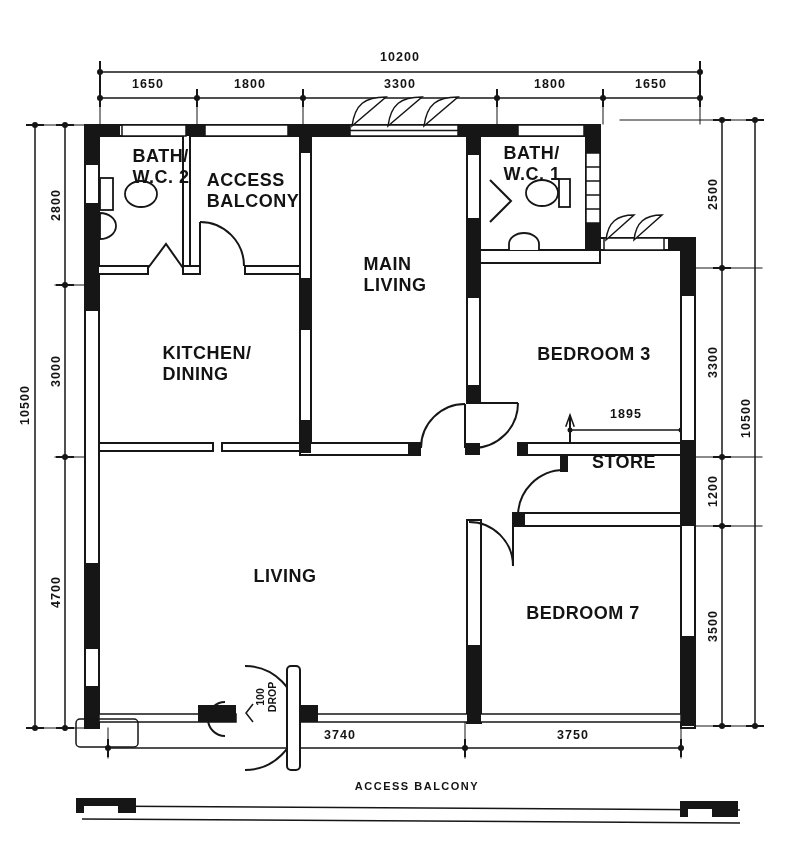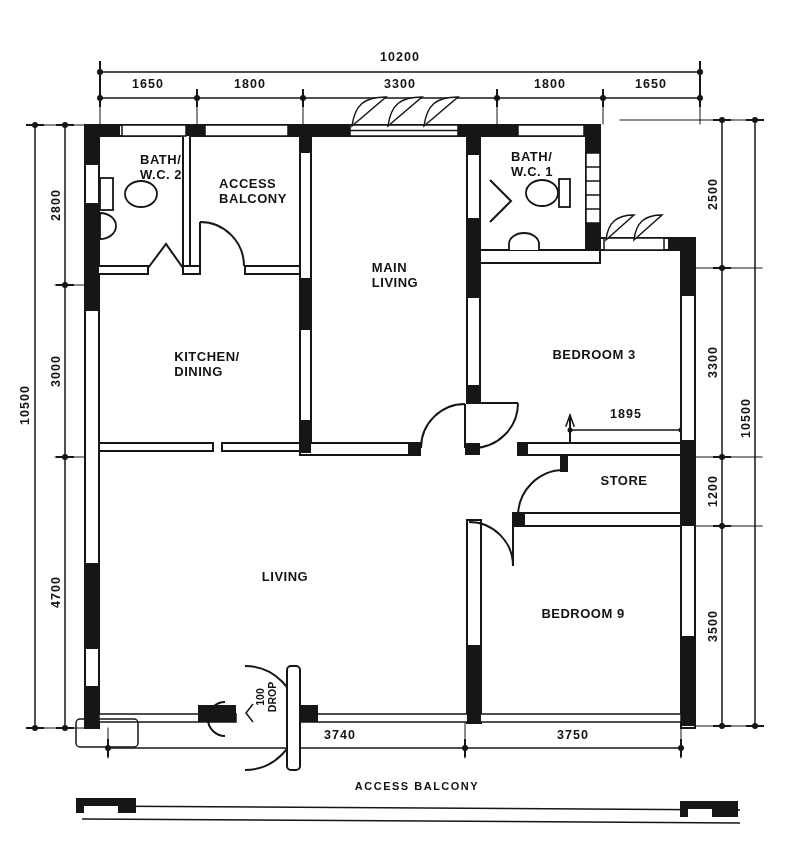--- a/index.html
+++ b/index.html
@@ -4,21 +4,21 @@
 <style>
   html,body{margin:0;padding:0;background:#ffffff;}
   #stage{
     position:relative;width:800px;height:868px;background:#ffffff;overflow:hidden;
     font-family:"Liberation Sans",sans-serif;color:#161616;
   }
   #plan-svg{position:absolute;left:0;top:0;}
   .lbl{
     position:absolute;transform:translate(-50%,-50%);
     font-weight:bold;white-space:nowrap;letter-spacing:.5px;
-    font-size:13px;line-height:1.18;color:#131313;
+    font-size:18px;line-height:1.18;color:#131313;
   }
   .lbl.two span{display:block;text-align:left;}
   .dim{font-size:12.5px;letter-spacing:1px;}
   .vert{transform:translate(-50%,-50%) rotate(-90deg);}
   .big{font-size:11px;letter-spacing:1.5px;}
   .drop{
     font-size:10.5px;letter-spacing:0;line-height:1.15;
     transform:translate(-50%,-50%) rotate(-90deg);
   }
   .drop span{display:block;text-align:center;}
@@ -281,23 +281,23 @@
 </div>
 <div class="lbl two" style="left:532px;top:164px">
   <span>BATH/</span>
   <span>W.C. 1</span>
 </div>
 <div class="lbl two" style="left:207px;top:364px">
   <span>KITCHEN/</span>
   <span>DINING</span>
 </div>
 <div class="lbl" style="left:594px;top:355px">BEDROOM 3</div>
-<div class="lbl" style="left:624px;top:481px">STORE</div>
+<div class="lbl" style="left:624px;top:463px">STORE</div>
 <div class="lbl" style="left:285px;top:577px">LIVING</div>
-<div class="lbl" style="left:583px;top:614px">BEDROOM 9</div>
+<div class="lbl" style="left:583px;top:614px">BEDROOM 7</div>
 
 <div class="lbl dim" style="left:400px;top:57px">10200</div>
 <div class="lbl dim" style="left:148px;top:84px">1650</div>
 <div class="lbl dim" style="left:250px;top:84px">1800</div>
 <div class="lbl dim" style="left:400px;top:84px">3300</div>
 <div class="lbl dim" style="left:550px;top:84px">1800</div>
 <div class="lbl dim" style="left:651px;top:84px">1650</div>
 
 <div class="lbl dim vert" style="left:56px;top:205px">2800</div>
 <div class="lbl dim vert" style="left:56px;top:371px">3000</div>

